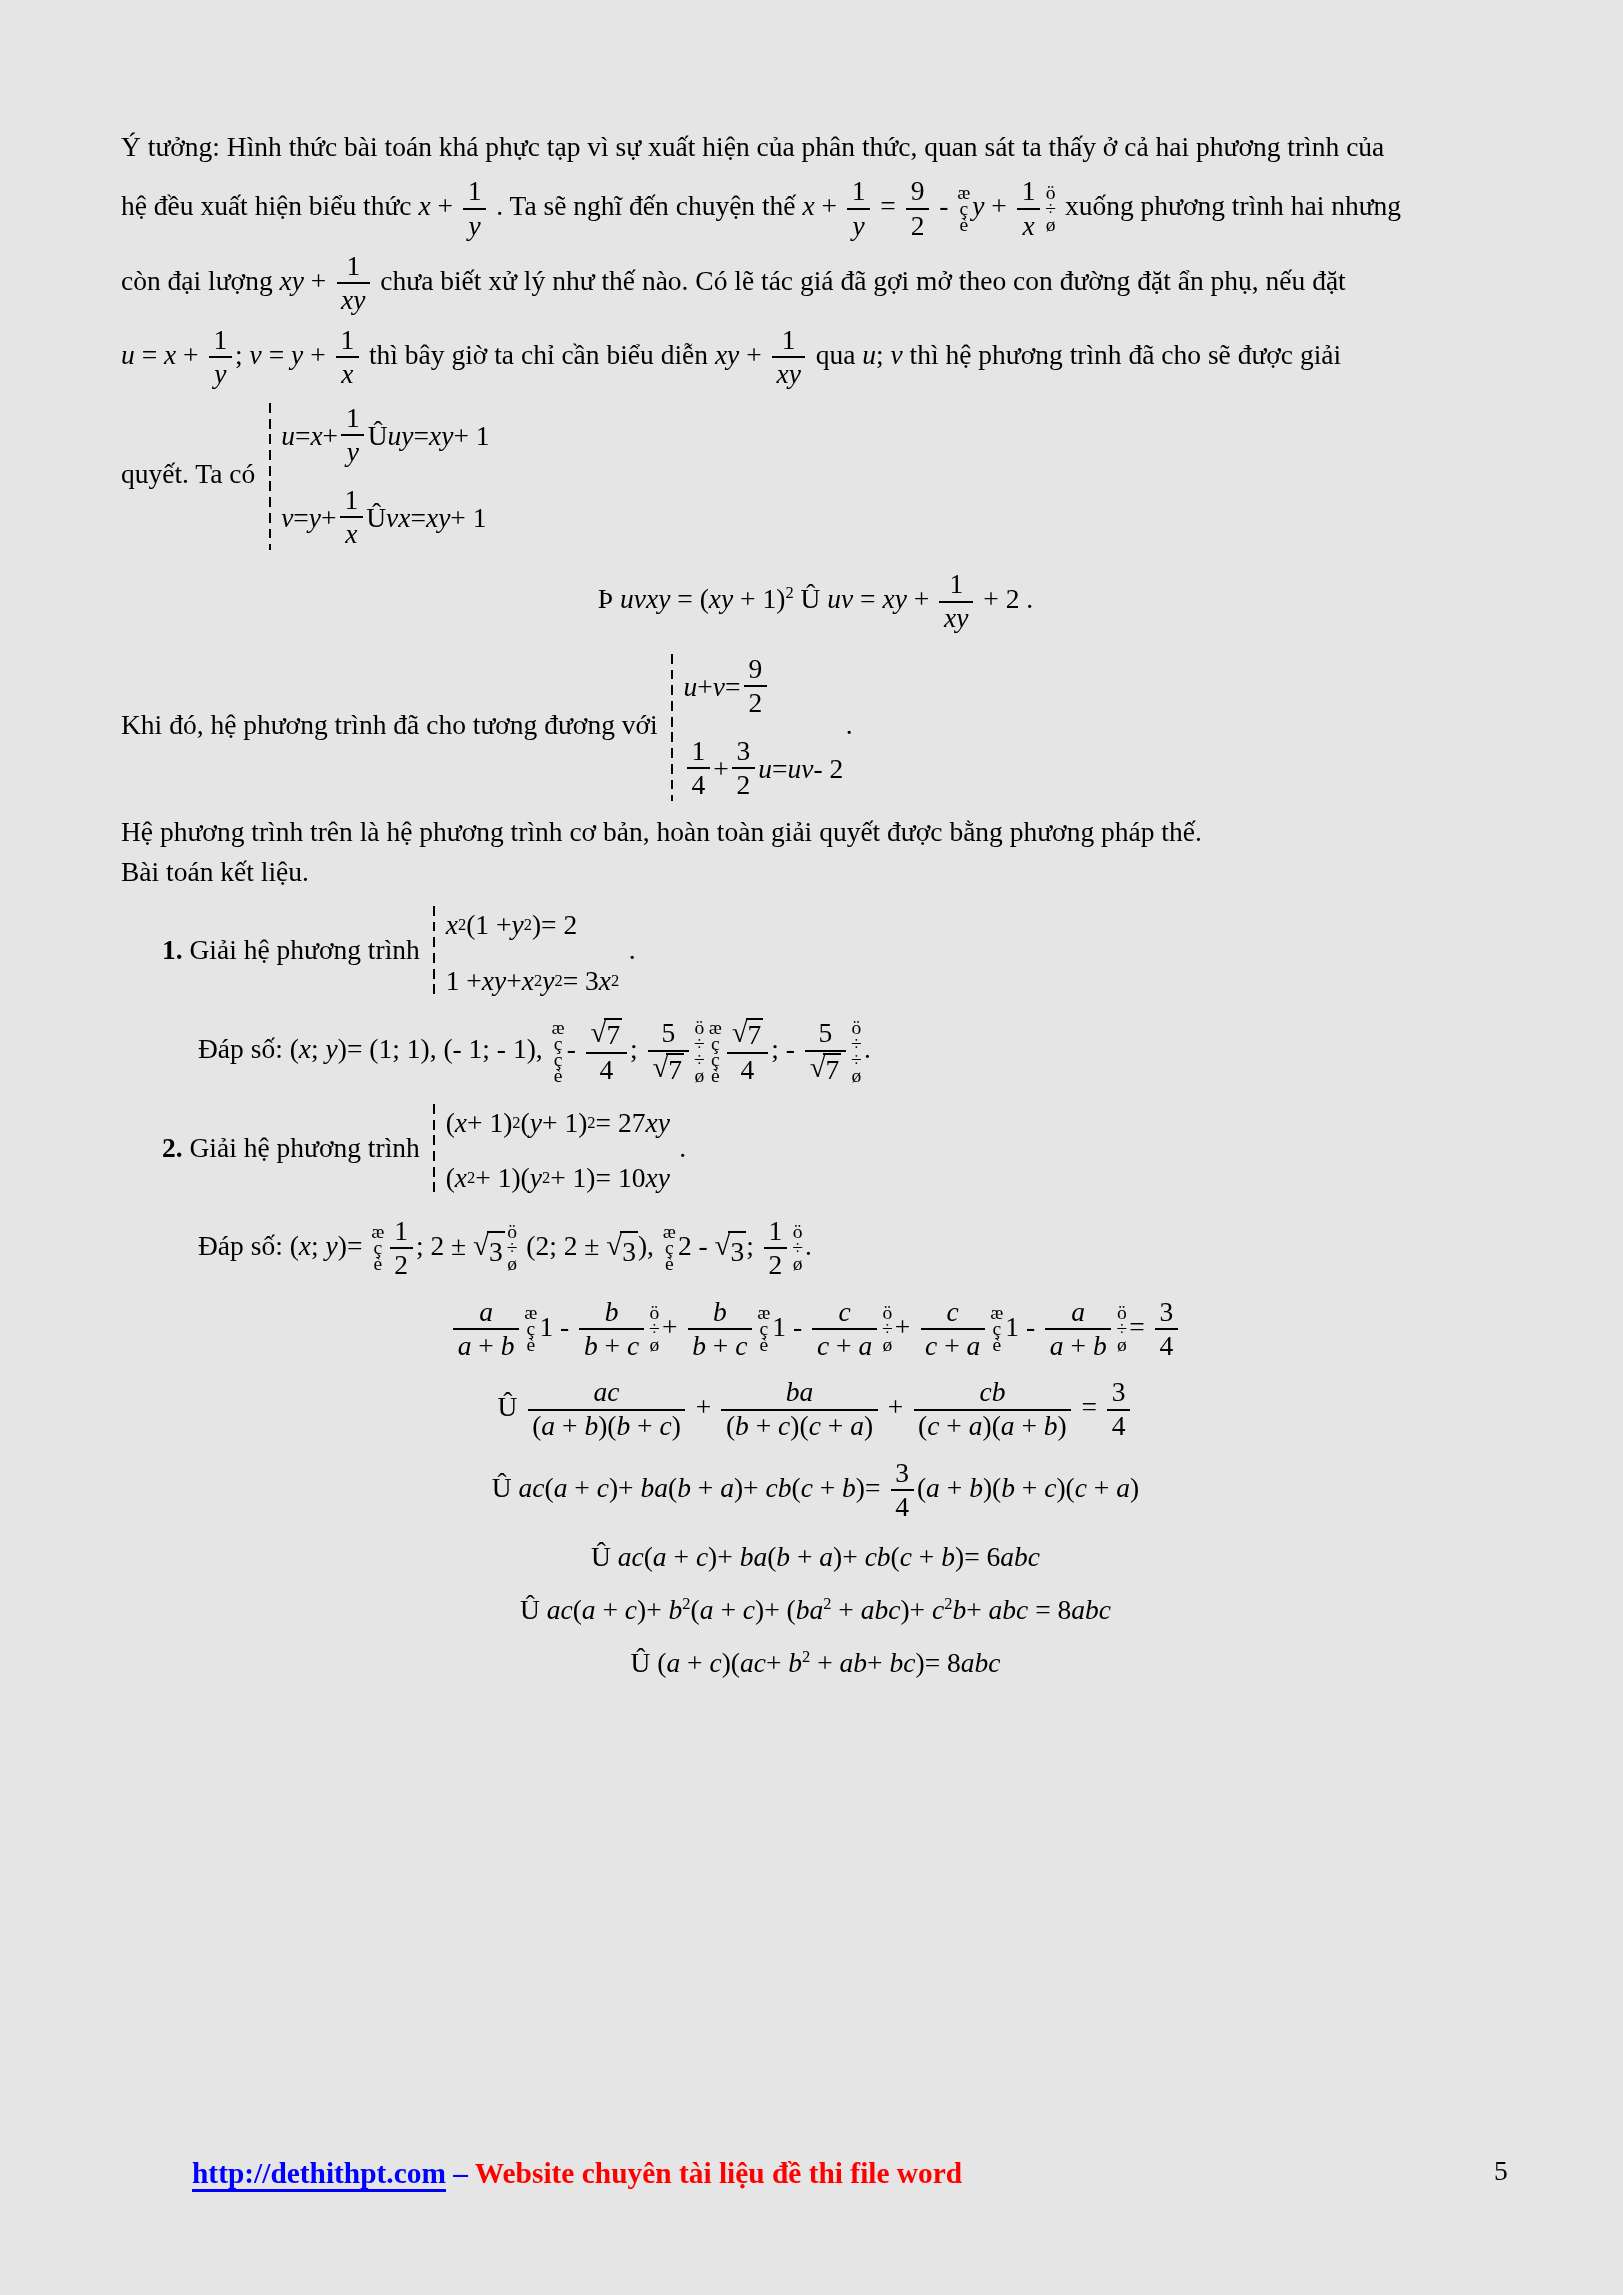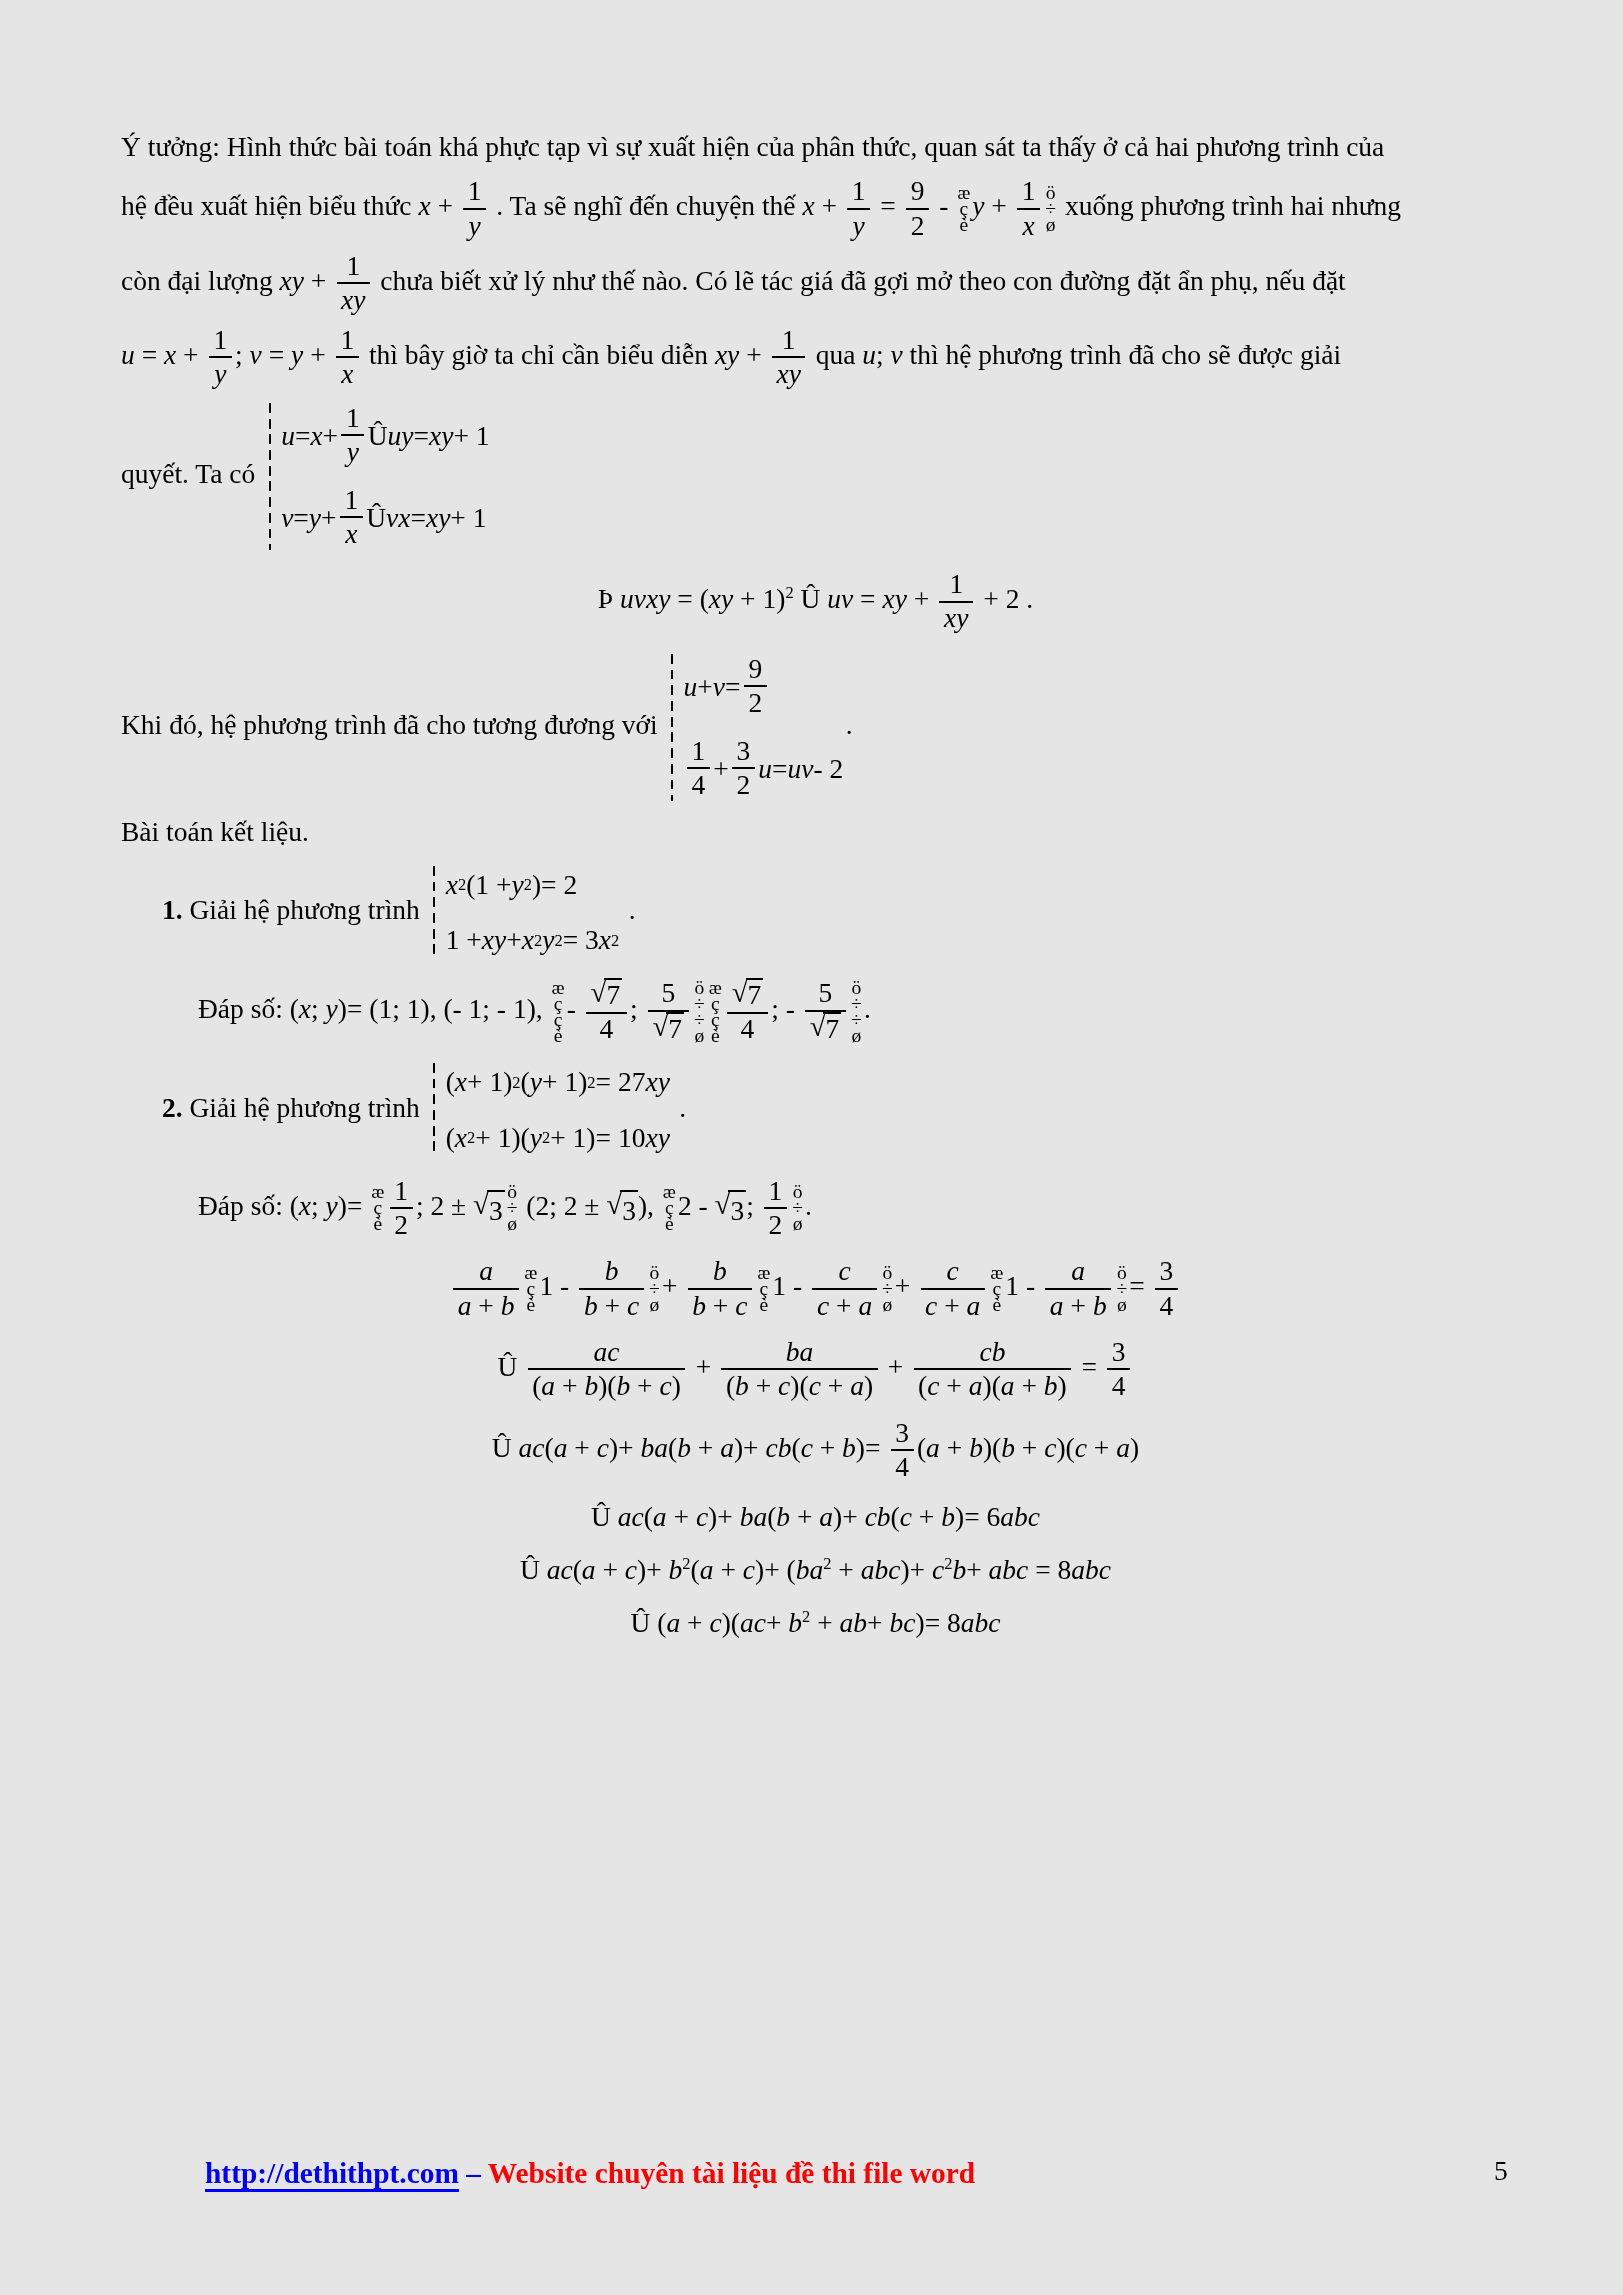--- a/index.html
+++ b/index.html
@@ -37,21 +37,21 @@
   .gcol .g{display:block;text-align:center;}
 
   
   .sys{display:inline-flex;align-items:center;vertical-align:middle;margin:3.9px 2.6px;}
   .sys .brace{align-self:stretch;width:2px;margin:0 10.5px 0 3.9px;
         background:repeating-linear-gradient(to bottom,#000 0 9.8px,transparent 9.8px 15.7px);}
   .sys .rows{display:inline-flex;flex-direction:column;gap:17px;}
   .sys .row{display:flex;align-items:center;white-space:nowrap;}
 
   
-  .footer{position:absolute;left:205px;top:2157px;font-size:29.4px;font-weight:bold;white-space:nowrap;}
+  .footer{position:absolute;left:192px;top:2157px;font-size:29.4px;font-weight:bold;white-space:nowrap;}
   .flink{text-decoration:none;border-bottom:3.9px solid #0000ff;cursor:pointer;}
   .pagenum{position:absolute;left:1494px;top:2155px;font-size:27.5px;font-weight:normal;}
 </style>
 </head>
 <body>
 
 <div class="page">
   <div class="content" id="doc">
       <div class="p">Ý tưởng: Hình thức bài toán khá phực tạp vì sự xuất hiện của phân thức, quan sát ta thấy ở cả hai phương trình của</div>
       <div class="p">hệ đều xuất hiện biểu thức  <span class="v">x</span> + <span class="frac">
@@ -115,20 +115,21 @@
               </span></span>
             <span class="row"><span class="frac">
                 <span class="num">1</span>
                 <span class="den">4</span>
               </span> + <span class="frac">
                 <span class="num">3</span>
                 <span class="den">2</span>
               </span><span class="v">u</span> = <span class="v">uv</span> -  2</span>
           </span>
         </span>.</div>
+      <div class="p tight">Hệ phương trình trên là hệ phương trình cơ bản, hoàn toàn giải quyết được bằng phương pháp thế.</div>
       <div class="p tight">Bài toán kết liệu.</div>
       <div class="item"><span class="bold">1.</span>  Giải hệ phương trình <span class="sys">
           <span class="brace"></span>
           <span class="rows">
             <span class="row"><span class="v">x</span><sup class="sup">2</sup>(1 + <span class="v">y</span><sup class="sup">2</sup>)= 2</span>
             <span class="row">1 + <span class="v">xy</span> + <span class="v">x</span><sup class="sup">2</sup><span class="v">y</span><sup class="sup">2</sup> = 3<span class="v">x</span><sup class="sup">2</sup></span>
           </span>
         </span> .</div>
       <div class="daps">Đáp số: (<span class="v">x</span>; <span class="v">y</span>)= (1; 1), (- 1; - 1), <span class="gcol">
           <span class="g">æ</span>

